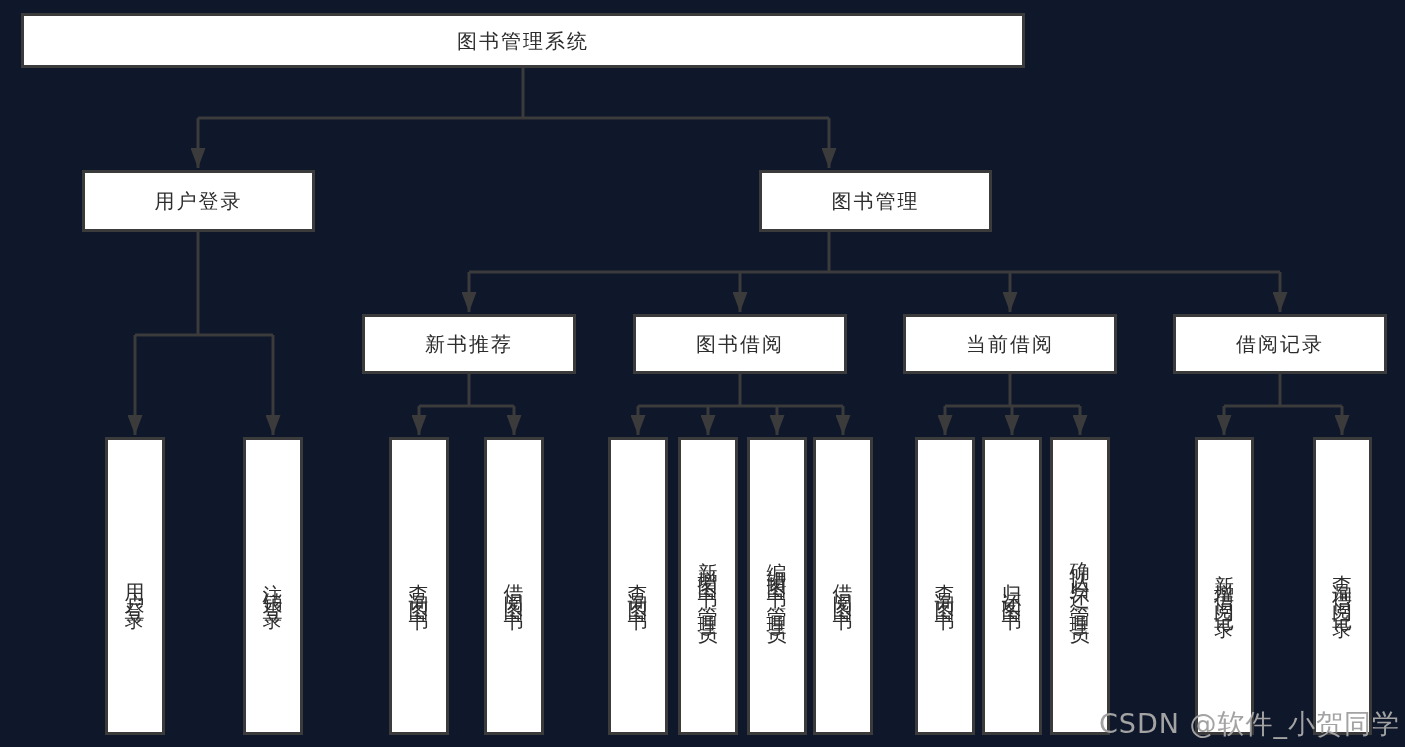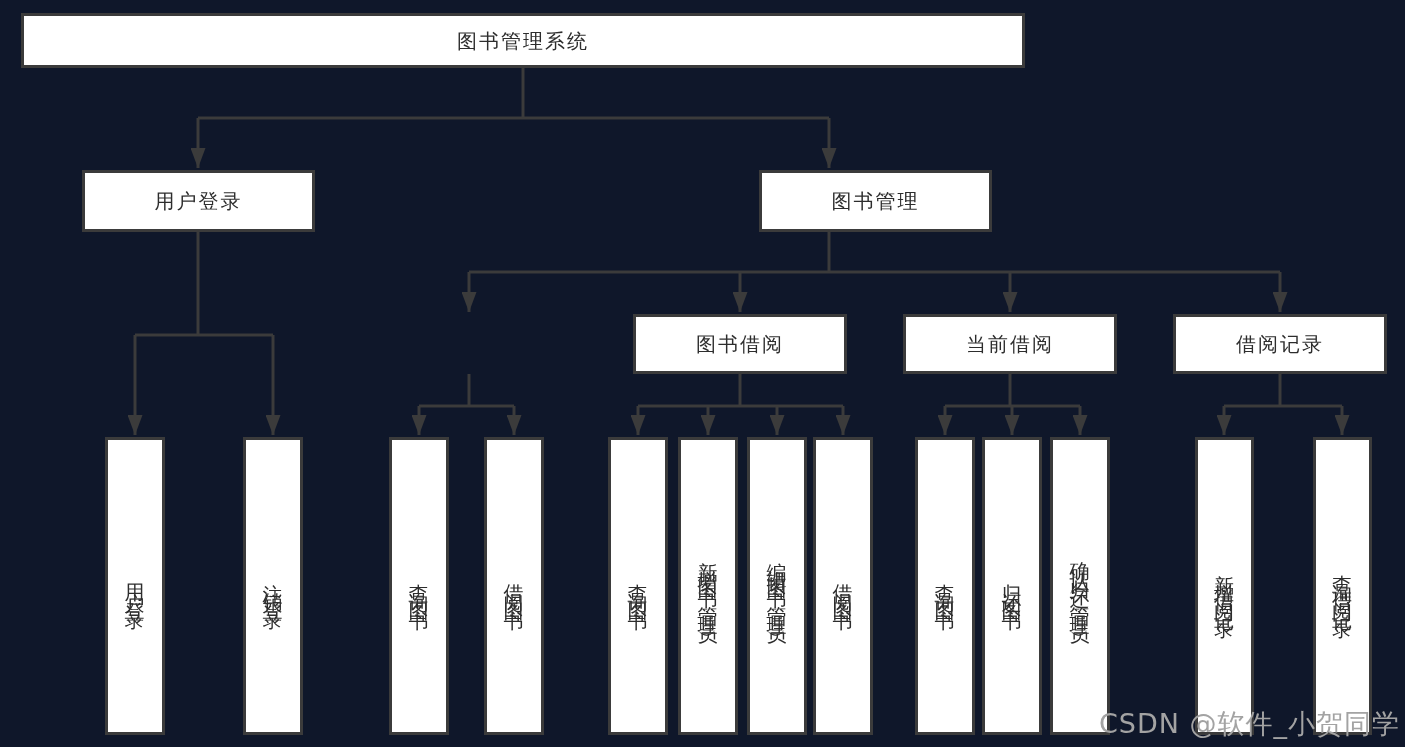--- a/index.html
+++ b/index.html
@@ -65,20 +65,21 @@
       <line x1="1224" y1="406" x2="1224" y2="435" marker-end="url(#ah)"></line>
       <line x1="1342" y1="406" x2="1342" y2="435" marker-end="url(#ah)"></line>
     </g>
   </svg>
 
   <div class="node" style="left:21px; top:13px; width:1004px; height:55px;">图书管理系统</div>
 
   <div class="node" style="left:82px; top:170px; width:233px; height:62px;">用户登录</div>
   <div class="node" style="left:712px; top:170px; width:233px; height:62px;margin-left:47px;">图书管理</div>
 
+  <div class="node" style="left:362px; top:314px; width:214px; height:60px;">新书推荐</div>
   <div class="node" style="left:903px; top:314px; width:214px; height:60px;">当前借阅</div>
   <div class="node" style="left:633px; top:314px; width:214px; height:60px;">图书借阅</div>
   <div class="node" style="left:1173px; top:314px; width:214px; height:60px;font-family:Liberation Serif, serif;">借阅记录</div>
 
   <div class="node leaf" style="left:105px; top:437px; width:60px; height:298px;">用户登录</div>
   <div class="node leaf" style="left:243px; top:437px; width:60px; height:298px;">注销登录</div>
 
   <div class="node leaf" style="left:389px; top:437px; width:60px; height:298px;">查询图书</div>
   <div class="node leaf" style="left:484px; top:437px; width:60px; height:298px;">借阅图书</div>
 

